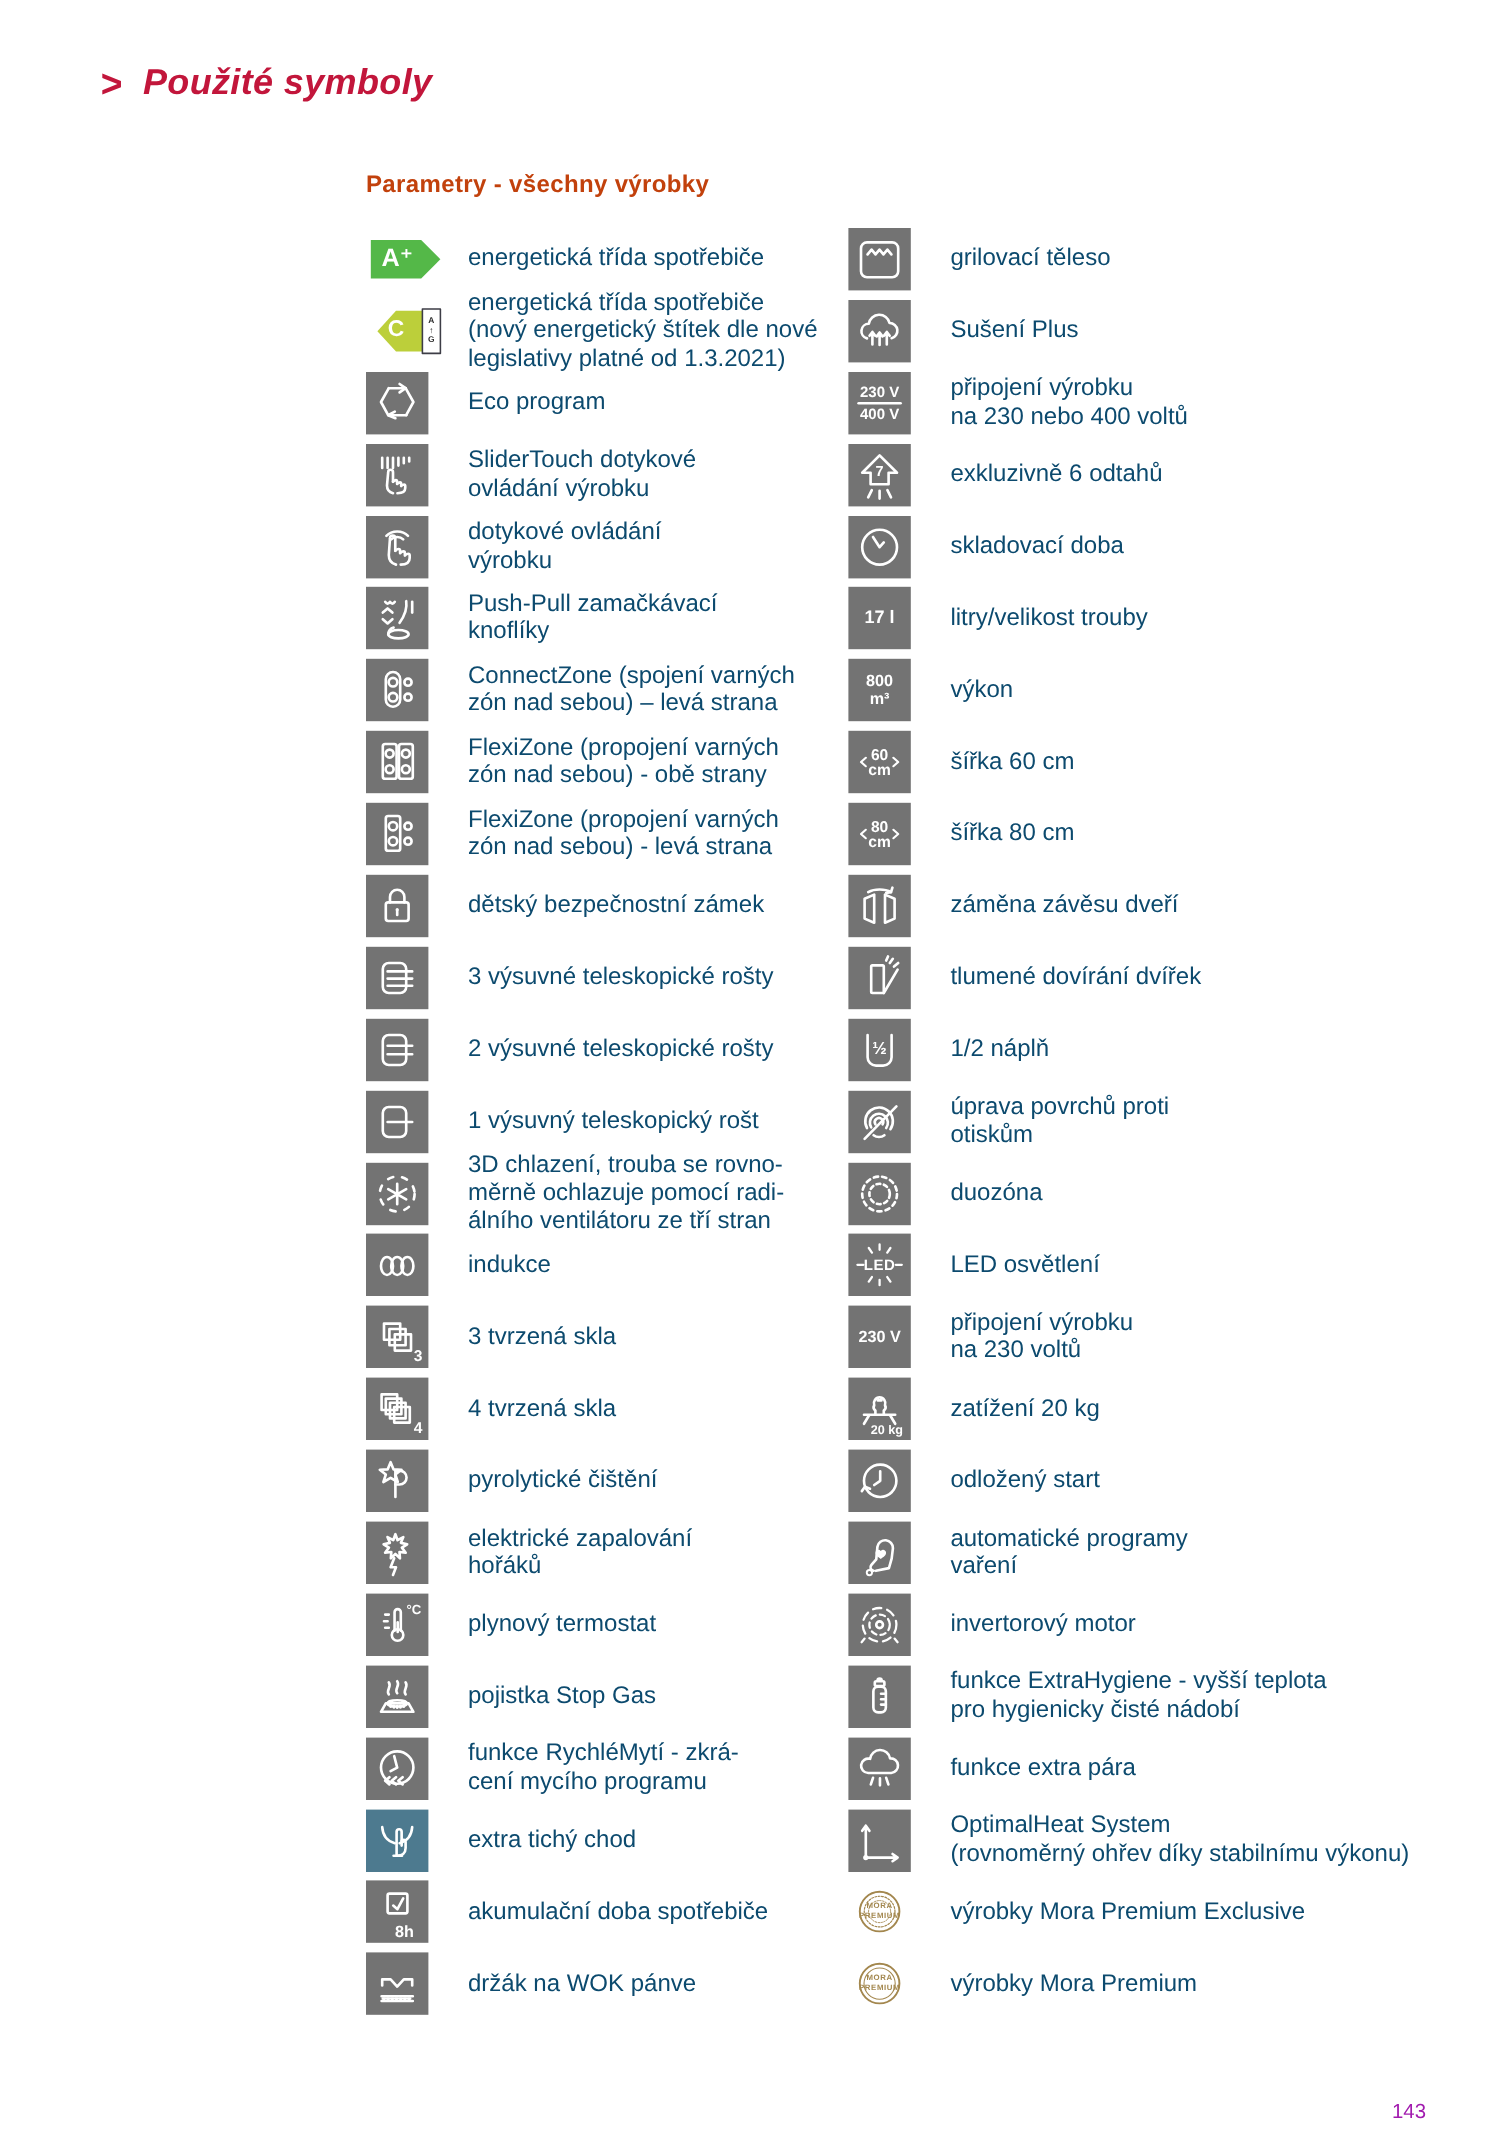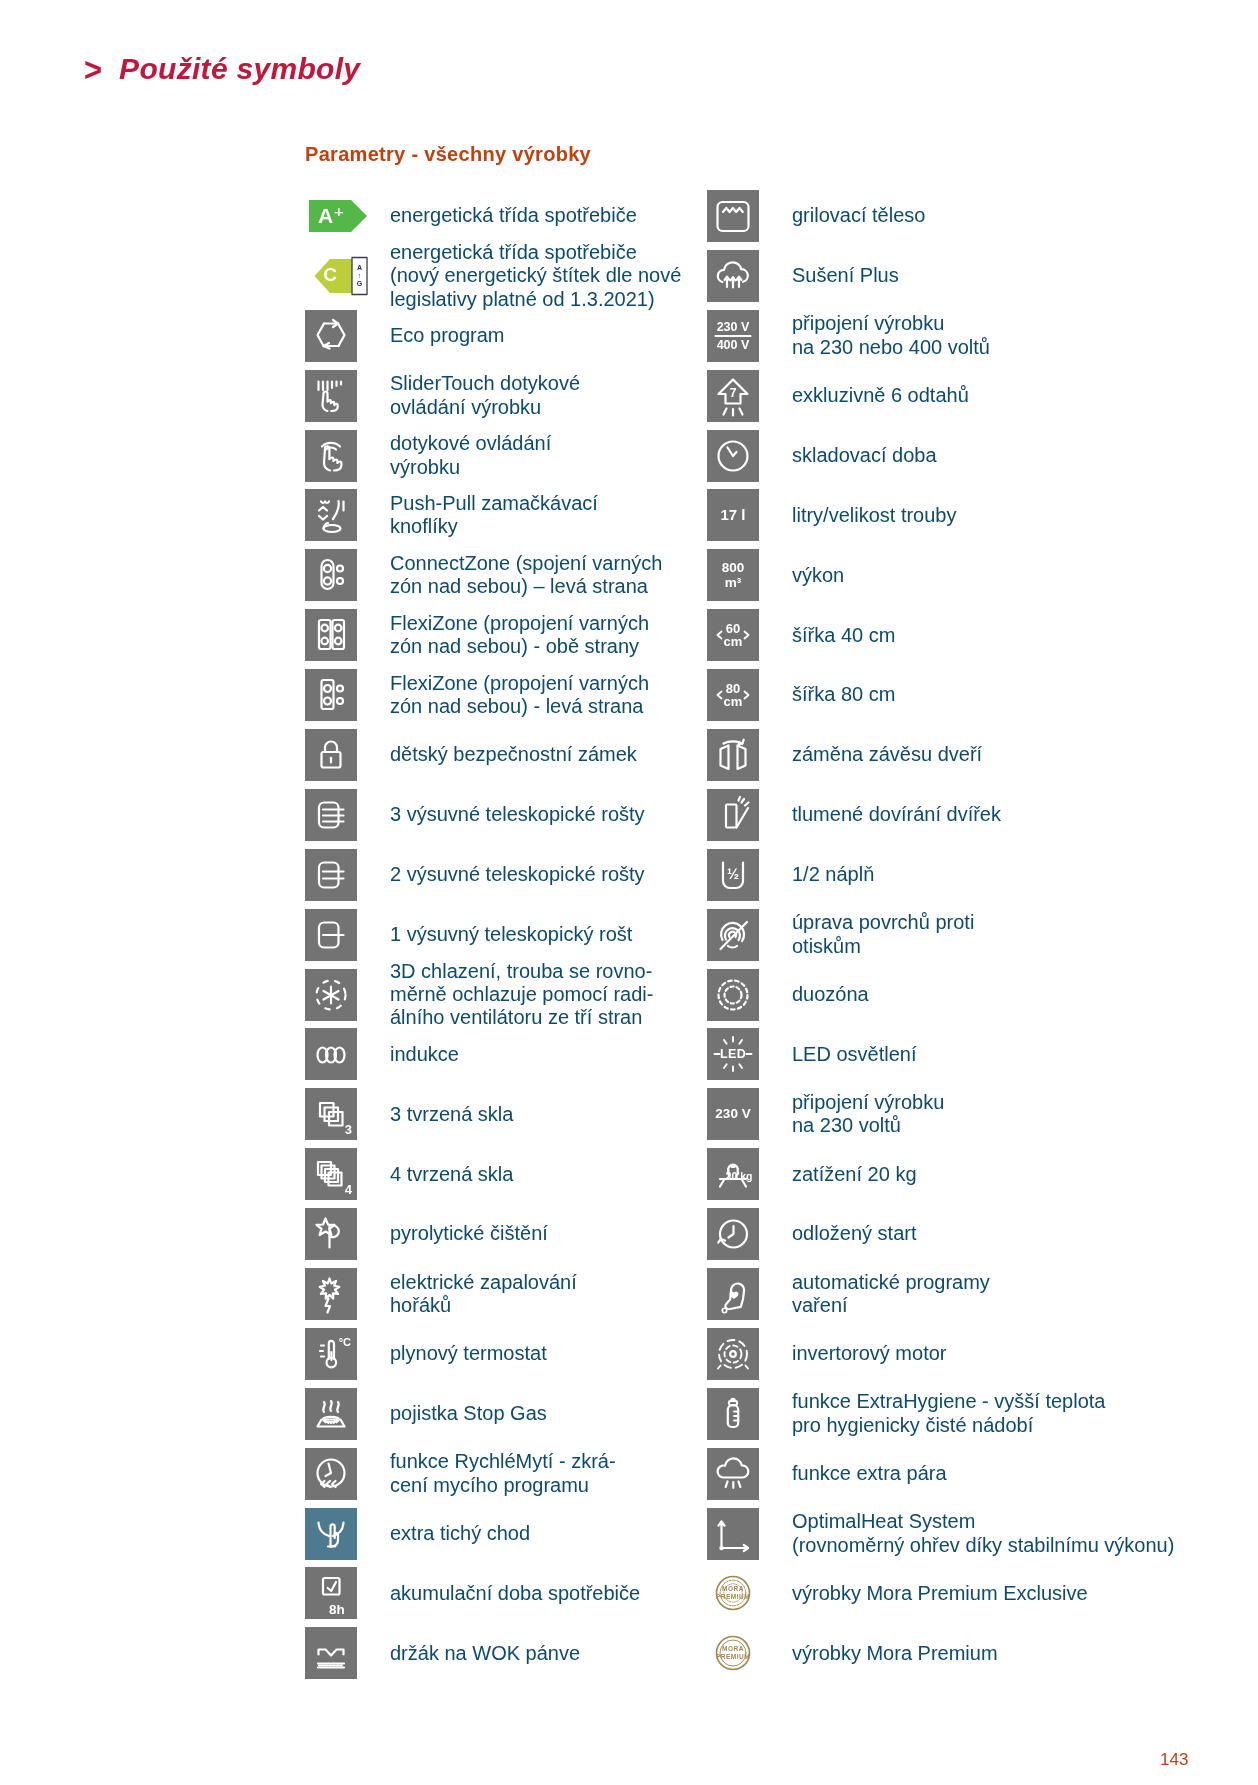--- a/index.html
+++ b/index.html
@@ -24,26 +24,26 @@
   .icon--energynew .icon-text{left:10px;right:auto;width:30px;font-size:19px;}
   .icon--l17 .icon-text{font-size:15px;}
   .icon--m800 .icon-text{font-size:13.5px;line-height:1.15;}
   .icon--w60 .icon-text,.icon--w80 .icon-text{font-size:13px;line-height:1.02;}
   .icon--v230400 .icon-text{font-size:12.5px;line-height:18px;}
   .icon--v230 .icon-text{font-size:13.5px;}
   .icon--led .icon-text{font-size:12.5px;letter-spacing:.4px;}
   .icon--exhaust7 .icon-text{font-size:12px;padding-bottom:4px;}
   .icon--glass3 .icon-text,.icon--glass4 .icon-text{align-items:flex-end;justify-content:flex-end;padding:0 5px 3px 0;}
   .icon--accum .icon-text{align-items:flex-end;padding-bottom:2px;font-size:13.5px;margin-left:12px;}
-  .icon--load20 .icon-text{align-items:flex-end;padding-bottom:18px;font-size:10.5px;margin-left:12px;}
+  .icon--load20 .icon-text{align-items:flex-end;padding-bottom:2px;font-size:10.5px;margin-left:12px;}
   .icon--half .icon-text{font-size:14.5px;}
   .icon--thermo .icon-text{align-items:flex-start;justify-content:flex-end;padding:8px 6px 0 0;font-size:11px;}
   .icon--morax .icon-text,.icon--morap .icon-text{color:#A3874E;font-size:6.5px;letter-spacing:.5px;line-height:1.25;}
   .label{margin-left:33px;font-size:20px;line-height:1.17;color:#0c4a6e;white-space:pre-line;width:max-content;}
-  .pagenum{position:absolute;left:1160px;top:1750px;font-size:17px;color:#c2410c;}
+  .pagenum{position:absolute;left:1160px;top:1750px;font-size:17px;color:#a21caf;}
 </style>
 </head>
 <body>
 
 <svg width="0" height="0" style="position:absolute" aria-hidden="true">
   <defs>
     <symbol id="i-energy" viewBox="0 0 66 52">
       <path d="M4 10 H46 L62 26 L46 42 H4 z" style="fill:#54B848;stroke:none"></path>
     </symbol>
     <symbol id="i-energynew" viewBox="0 0 66 52">
@@ -583,21 +583,21 @@
       <div class="label">výkon</div>
     </div>
     <div class="row">
       <div class="icon icon--w60 style-red">
         <svg class="glyph">
           <use href="#i-w60"></use>
         </svg>
         <div class="icon-text">60
 cm</div>
       </div>
-      <div class="label">šířka 40 cm</div>
+      <div class="label">šířka 60 cm</div>
     </div>
     <div class="row">
       <div class="icon icon--w80 style-red">
         <svg class="glyph">
           <use href="#i-w80"></use>
         </svg>
         <div class="icon-text">80
 cm</div>
       </div>
       <div class="label">šířka 80 cm</div>

